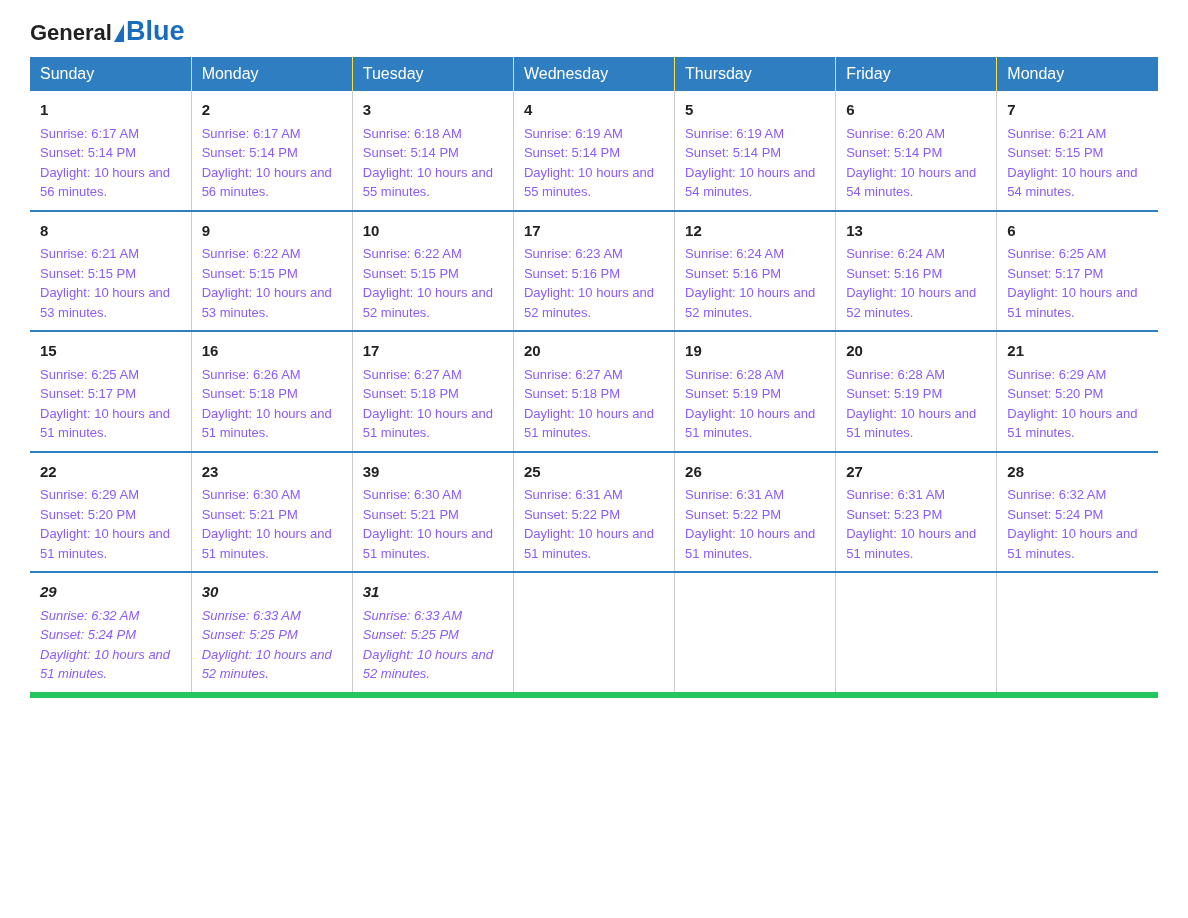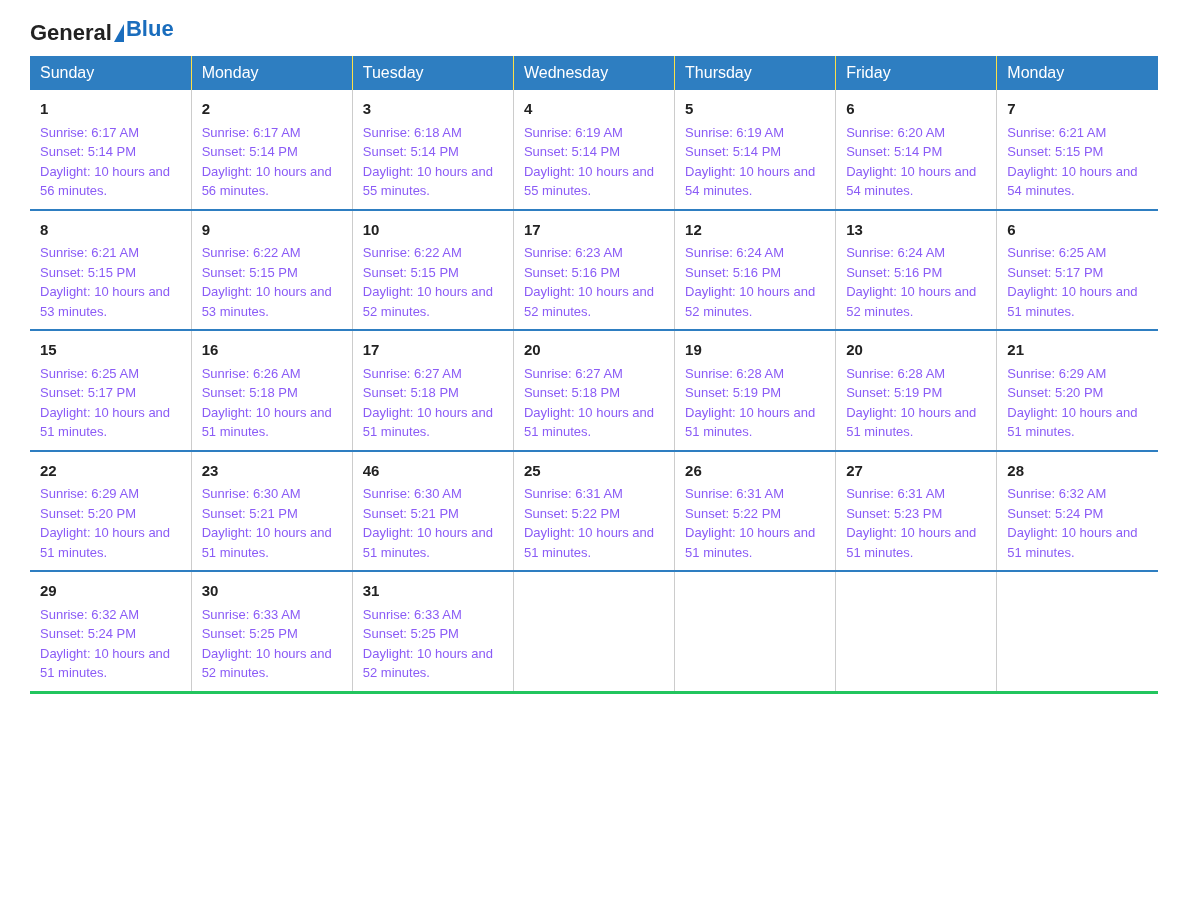--- a/index.html
+++ b/index.html
@@ -73,36 +73,37 @@
       font-size: 15px;
       font-weight: bold;
       display: block;
       margin-bottom: 2px;
     }
     .day-info {
       font-size: 13px;
       color: #8b5cf6;
     }
     tbody tr:last-child {
-      border-bottom: 3px solid #22c55e;
+      border-bottom: 6px solid #22c55e;
+      font-style: italic;
     }
     tbody tr td.empty {
       background: #fff;
     }
   </style>
 </head>
 <body>
 
 <div class="header">
   <div class="logo">
     <div style="display:flex;align-items:center;">
       <span style="font-size:22px;font-weight:bold;color:#222;">General</span>
       <span style="display:inline-block;width:0;height:0;border-left:10px solid transparent;border-bottom:18px solid #1a6dbd;margin-left:2px;"></span>
     </div>
-    <div style="color:#1a6dbd;font-size:22px;font-weight:bold;margin-top:-4px;padding-left:2px;">Blue</div>
+    <div style="color:#1a6dbd;font-size:27px;font-weight:bold;margin-top:-4px;padding-left:2px;">Blue</div>
   </div>
   <div class="title-block">
     <div class="calendar-title"></div>
     <div class="calendar-subtitle"></div>
   </div>
 </div>
 
 <table>
   <thead>
     <tr>
@@ -209,21 +210,21 @@
       <tr>
         <td>
           <span class="day-num">22</span>
           <span class="day-info">Sunrise: 6:29 AM<br>Sunset: 5:20 PM<br>Daylight: 10 hours and 51 minutes.</span>
         </td>
         <td>
           <span class="day-num">23</span>
           <span class="day-info">Sunrise: 6:30 AM<br>Sunset: 5:21 PM<br>Daylight: 10 hours and 51 minutes.</span>
         </td>
         <td>
-          <span class="day-num">46</span>
+          <span class="day-num">39</span>
           <span class="day-info">Sunrise: 6:30 AM<br>Sunset: 5:21 PM<br>Daylight: 10 hours and 51 minutes.</span>
         </td>
         <td>
           <span class="day-num">25</span>
           <span class="day-info">Sunrise: 6:31 AM<br>Sunset: 5:22 PM<br>Daylight: 10 hours and 51 minutes.</span>
         </td>
         <td>
           <span class="day-num">26</span>
           <span class="day-info">Sunrise: 6:31 AM<br>Sunset: 5:22 PM<br>Daylight: 10 hours and 51 minutes.</span>
         </td>

